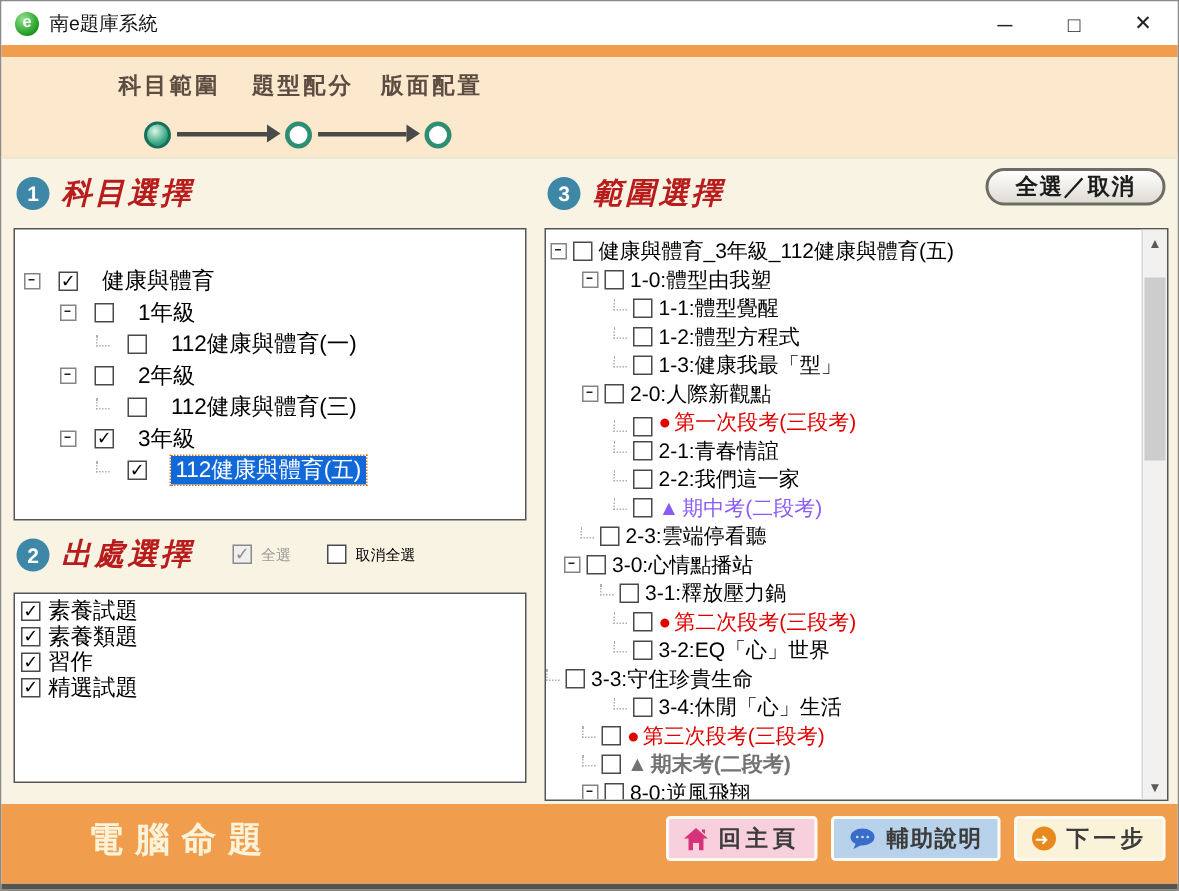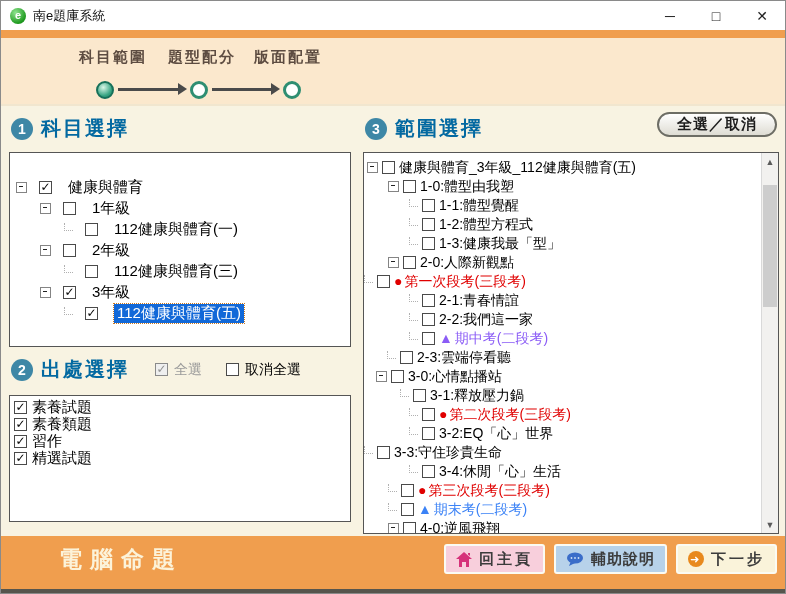--- a/index.html
+++ b/index.html
@@ -21,21 +21,21 @@
   .step-circle{position:absolute;top:43px;width:18px;height:18px;border-radius:50%;box-sizing:border-box;}
   .step-circle.active{background:radial-gradient(circle at 38% 32%,#d9f6e7,#35a381 65%,#23876a);border:2px solid #17705a;}
   .step-circle.upcoming{background:#fff;border:3px solid #2e8e72;}
   .step-arrow{position:absolute;top:50px;height:3px;background:#4a4a4a;}
   .step-arrow::after{content:"";position:absolute;right:-9px;top:-5px;border-left:9px solid #4a4a4a;border-top:6px solid transparent;border-bottom:6px solid transparent;}
 
   
   .content{flex:1;background:#f8f3e2;position:relative;}
   .sec-header{position:absolute;display:flex;align-items:center;}
   .num-badge{width:22px;height:22px;border-radius:50%;background:#3e87a6;color:#fff;font-weight:bold;font-size:14px;display:inline-flex;align-items:center;justify-content:center;flex:none;}
-  .sec-title{font-size:20px;font-weight:bold;color:#0369a1;letter-spacing:2px;margin-left:8px;}
+  .sec-title{font-size:20px;font-weight:bold;color:#b91c1c;letter-spacing:2px;margin-left:8px;font-style:italic;}
   .panel{position:absolute;background:#fff;border:1px solid #555;box-sizing:border-box;overflow:hidden;}
 
   
   .trow{display:flex;align-items:center;white-space:nowrap;}
   .exp{width:9px;height:9px;border:1px solid #848484;background:#fff;position:relative;flex:none;}
   .exp::after{content:"";position:absolute;left:2px;top:3px;width:4px;height:1px;background:#222;}
   .elbow{width:9px;height:8px;border-left:1px dotted #b0b0b0;border-bottom:1px dotted #b0b0b0;flex:none;transform:translateY(-3px);box-sizing:border-box;}
   .cb{width:13px;height:13px;border:1px solid #4a4a4a;background:#fff;box-sizing:border-box;display:inline-flex;align-items:center;justify-content:center;flex:none;font-size:12px;line-height:1;}
   .cb.checked::after{content:"✓";font-weight:bold;color:#000;margin-top:-1px;}
   .cb.gray{background:#efefef;border-color:#8a8a8a;}
@@ -52,21 +52,21 @@
   #range-tree{padding-top:5px;width:calc(100% - 17px);}
   #range-tree .trow{height:19px;font-size:14px;}
   #range-tree .exp,#range-tree .elbow{margin-right:4px;}
   #range-tree .cb{margin-right:4px;}
 
   #source-list{padding:3px 2px;}
   .lrow{display:flex;align-items:center;height:17px;font-size:15px;}
   .lrow .cb{margin:0 5px 0 2px;}
 
   
-  .hdr-check{display:flex;align-items:center;font-size:14px;}
+  .hdr-check{display:flex;align-items:center;font-size:10px;}
   .hdr-check .cb{margin-right:6px;}
   .hdr-check.disabled{color:#9a9a9a;}
 
   
   .pill-btn{position:absolute;right:8px;top:6px;width:120px;height:25px;border:2px solid #6d6d65;border-radius:13px;background:linear-gradient(#ffffff,#dedcd3);display:flex;align-items:center;justify-content:center;font-size:15px;font-weight:bold;color:#1c1c1c;letter-spacing:1px;box-sizing:border-box;}
 
   
   .scrollbar{position:absolute;right:0;top:0;bottom:0;width:17px;background:#f2f1ef;border-left:1px solid #d9d9d9;box-sizing:border-box;}
   .sb-btn{position:absolute;left:0;width:100%;height:17px;display:flex;align-items:center;justify-content:center;font-size:9px;color:#5a5a5a;}
   .sb-up{top:0;} .sb-down{bottom:0;}
@@ -222,89 +222,89 @@
           <div class="trow" style="padding-left: 45px;">
             <span class="elbow"></span>
             <span class="cb"></span>
             <span class="tlabel">1-3:健康我最「型」</span>
           </div>
           <div class="trow" style="padding-left: 24px;">
             <span class="exp"></span>
             <span class="cb"></span>
             <span class="tlabel">2-0:人際新觀點</span>
           </div>
+          <div class="trow" style="padding-left: 45px; align-items: flex-end;">
+            <span class="elbow"></span>
+            <span class="cb"></span>
+            <span class="tlabel" style="color: rgb(224, 0, 0);"><span class="marker">●</span>第一次段考(三段考)</span>
+          </div>
+          <div class="trow" style="padding-left: 45px;">
+            <span class="elbow"></span>
+            <span class="cb"></span>
+            <span class="tlabel">2-1:青春情誼</span>
+          </div>
+          <div class="trow" style="padding-left: 45px;">
+            <span class="elbow"></span>
+            <span class="cb"></span>
+            <span class="tlabel">2-2:我們這一家</span>
+          </div>
+          <div class="trow" style="padding-left: 45px;">
+            <span class="elbow"></span>
+            <span class="cb"></span>
+            <span class="tlabel" style="color: #8b5cf6;"><span class="marker">▲</span>期中考(二段考)</span>
+          </div>
+          <div class="trow" style="padding-left: 23px;">
+            <span class="elbow"></span>
+            <span class="cb"></span>
+            <span class="tlabel">2-3:雲端停看聽</span>
+          </div>
+          <div class="trow" style="padding-left: 12px;">
+            <span class="exp"></span>
+            <span class="cb"></span>
+            <span class="tlabel">3-0:心情點播站</span>
+          </div>
+          <div class="trow" style="padding-left: 36px;">
+            <span class="elbow"></span>
+            <span class="cb"></span>
+            <span class="tlabel">3-1:釋放壓力鍋</span>
+          </div>
+          <div class="trow" style="padding-left: 45px;">
+            <span class="elbow"></span>
+            <span class="cb"></span>
+            <span class="tlabel" style="color: rgb(224, 0, 0);"><span class="marker">●</span>第二次段考(三段考)</span>
+          </div>
+          <div class="trow" style="padding-left: 45px;">
+            <span class="elbow"></span>
+            <span class="cb"></span>
+            <span class="tlabel">3-2:EQ「心」世界</span>
+          </div>
           <div class="trow" style="">
             <span class="elbow"></span>
             <span class="cb"></span>
-            <span class="tlabel" style="color: rgb(224, 0, 0);"><span class="marker">●</span>第一次段考(三段考)</span>
-          </div>
-          <div class="trow" style="padding-left: 45px;">
-            <span class="elbow"></span>
-            <span class="cb"></span>
-            <span class="tlabel">2-1:青春情誼</span>
-          </div>
-          <div class="trow" style="padding-left: 45px;">
-            <span class="elbow"></span>
-            <span class="cb"></span>
-            <span class="tlabel">2-2:我們這一家</span>
-          </div>
-          <div class="trow" style="padding-left: 45px;">
-            <span class="elbow"></span>
-            <span class="cb"></span>
-            <span class="tlabel" style="color: #8b5cf6;"><span class="marker">▲</span>期中考(二段考)</span>
-          </div>
-          <div class="trow" style="padding-left: 23px;">
-            <span class="elbow"></span>
-            <span class="cb"></span>
-            <span class="tlabel">2-3:雲端停看聽</span>
-          </div>
-          <div class="trow" style="padding-left: 12px;">
-            <span class="exp"></span>
-            <span class="cb"></span>
-            <span class="tlabel">3-0:心情點播站</span>
-          </div>
-          <div class="trow" style="padding-left: 36px;">
-            <span class="elbow"></span>
-            <span class="cb"></span>
-            <span class="tlabel">3-1:釋放壓力鍋</span>
-          </div>
-          <div class="trow" style="padding-left: 45px;">
-            <span class="elbow"></span>
-            <span class="cb"></span>
-            <span class="tlabel" style="color: rgb(224, 0, 0);"><span class="marker">●</span>第二次段考(三段考)</span>
-          </div>
-          <div class="trow" style="padding-left: 45px;">
-            <span class="elbow"></span>
-            <span class="cb"></span>
-            <span class="tlabel">3-2:EQ「心」世界</span>
-          </div>
-          <div class="trow" style="">
-            <span class="elbow"></span>
-            <span class="cb"></span>
             <span class="tlabel">3-3:守住珍貴生命</span>
           </div>
           <div class="trow" style="padding-left: 45px;">
             <span class="elbow"></span>
             <span class="cb"></span>
             <span class="tlabel">3-4:休閒「心」生活</span>
           </div>
           <div class="trow" style="padding-left: 24px;">
             <span class="elbow"></span>
             <span class="cb"></span>
             <span class="tlabel" style="color: rgb(224, 0, 0);"><span class="marker">●</span>第三次段考(三段考)</span>
           </div>
           <div class="trow" style="padding-left: 24px;">
             <span class="elbow"></span>
             <span class="cb"></span>
-            <span class="tlabel" style="color: #3b82f6;"><span class="marker">▲</span>期末考(二段考)</span>
-          </div>
-          <div class="trow" style="padding-left: 24px;">
-            <span class="exp"></span>
-            <span class="cb"></span>
-            <span class="tlabel">4-0:逆風飛翔</span>
+            <span class="tlabel" style="color: #737373; font-weight: bold;"><span class="marker">▲</span>期末考(二段考)</span>
+          </div>
+          <div class="trow" style="padding-left: 24px;">
+            <span class="exp"></span>
+            <span class="cb"></span>
+            <span class="tlabel">8-0:逆風飛翔</span>
           </div>
         </div>
       <div class="scrollbar">
         <span class="sb-btn sb-up">▲</span>
         <span class="sb-thumb"></span>
         <span class="sb-btn sb-down">▼</span>
       </div>
     </div>
 
   </div>

